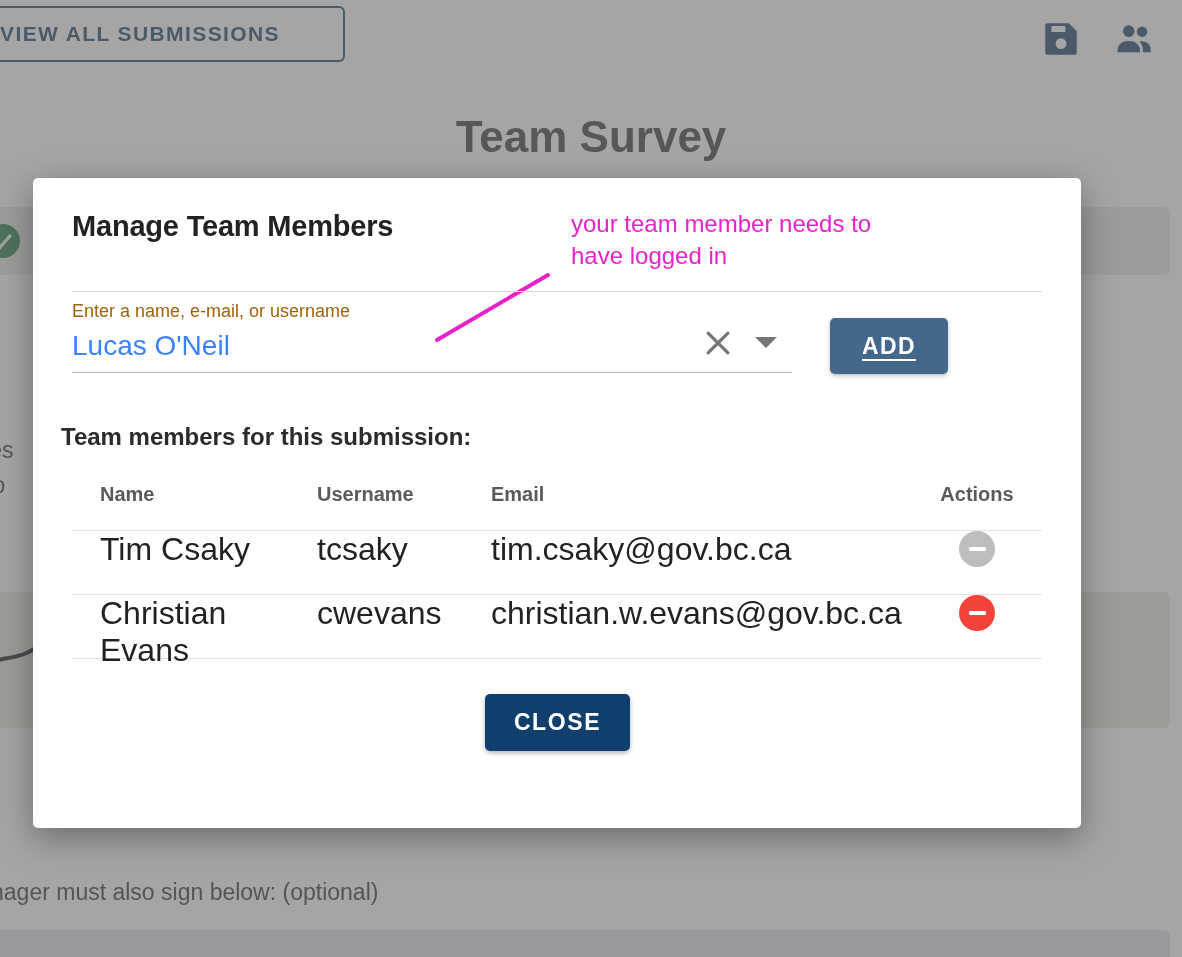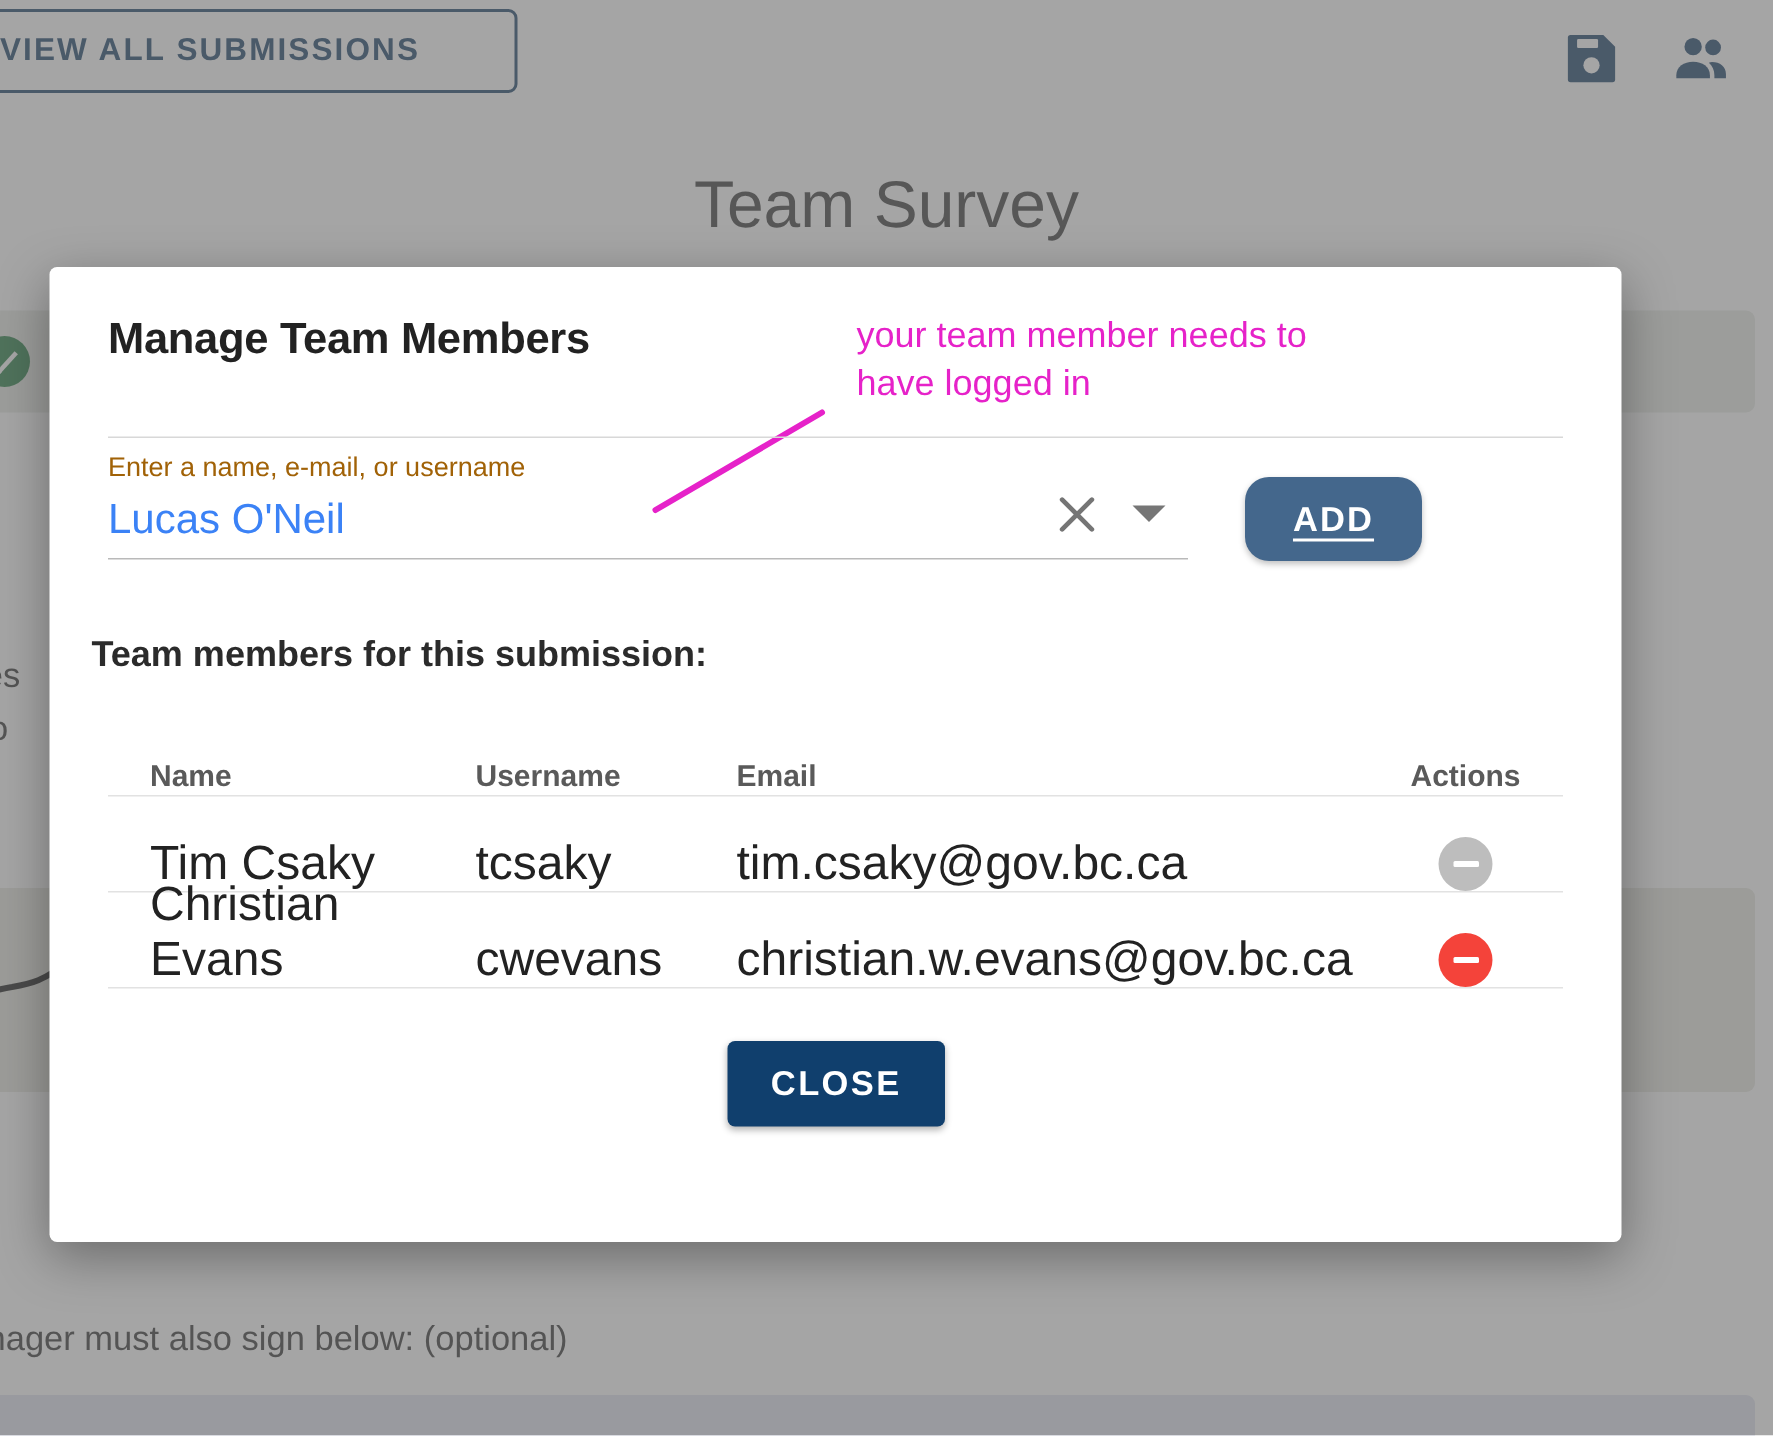--- a/index.html
+++ b/index.html
@@ -49,21 +49,21 @@
     color: #123a63;
   }
   .bg-icon.save  { left: 1040px; top: 18px; }
   .bg-icon.team  { left: 1112px; top: 18px; }
 
   .bg-title {
     position: absolute;
     left: 0; right: 0; top: 112px;
     text-align: center;
     font-size: 44px;
-    font-weight: normal;
+    font-weight: bold;
     color: #343434;
   }
 
   .bg-panel {
     position: absolute;
     background: #e9ece7;
     border-radius: 6px;
   }
   .bg-panel.p1 { left: -40px; top: 207px; width: 1210px; height: 68px; background:#e6eae4; }
   .bg-panel.p2 { left: -40px; top: 592px; width: 1210px; height: 136px; background:#e6e7df; }
@@ -183,21 +183,21 @@
     border-right: 11px solid transparent;
     border-top: 11px solid #767676;
     cursor: pointer;
   }
   .add-button {
     position: absolute;
     left: 797px; top: 140px;
     width: 118px; height: 56px;
     background: #44678c;
     border: none;
-    border-radius: 16px;
+    border-radius: 5px;
     color: #ffffff;
     font-size: 23px;
     font-weight: bold;
     letter-spacing: 1.4px;
     text-decoration: underline;
     text-underline-offset: 5px;
     cursor: pointer;
     font-family: "Liberation Sans", sans-serif;
     box-shadow: 0 2px 4px rgba(0,0,0,0.25);
   }
@@ -210,21 +210,21 @@
     color: #2b2b2b;
   }
 
   .table {
     position: absolute;
     left: 39px; top: 305px;
     width: 970px;
   }
   .trow {
     display: flex;
-    align-items: flex-end;
+    align-items: flex-start;
     border-bottom: 1px solid #e2e2e2;
     box-sizing: border-box;
   }
   .trow.head {
     height: 48px;
     font-size: 20px;
     font-weight: bold;
     color: #5a5a5a;
   }
   .trow.body {

